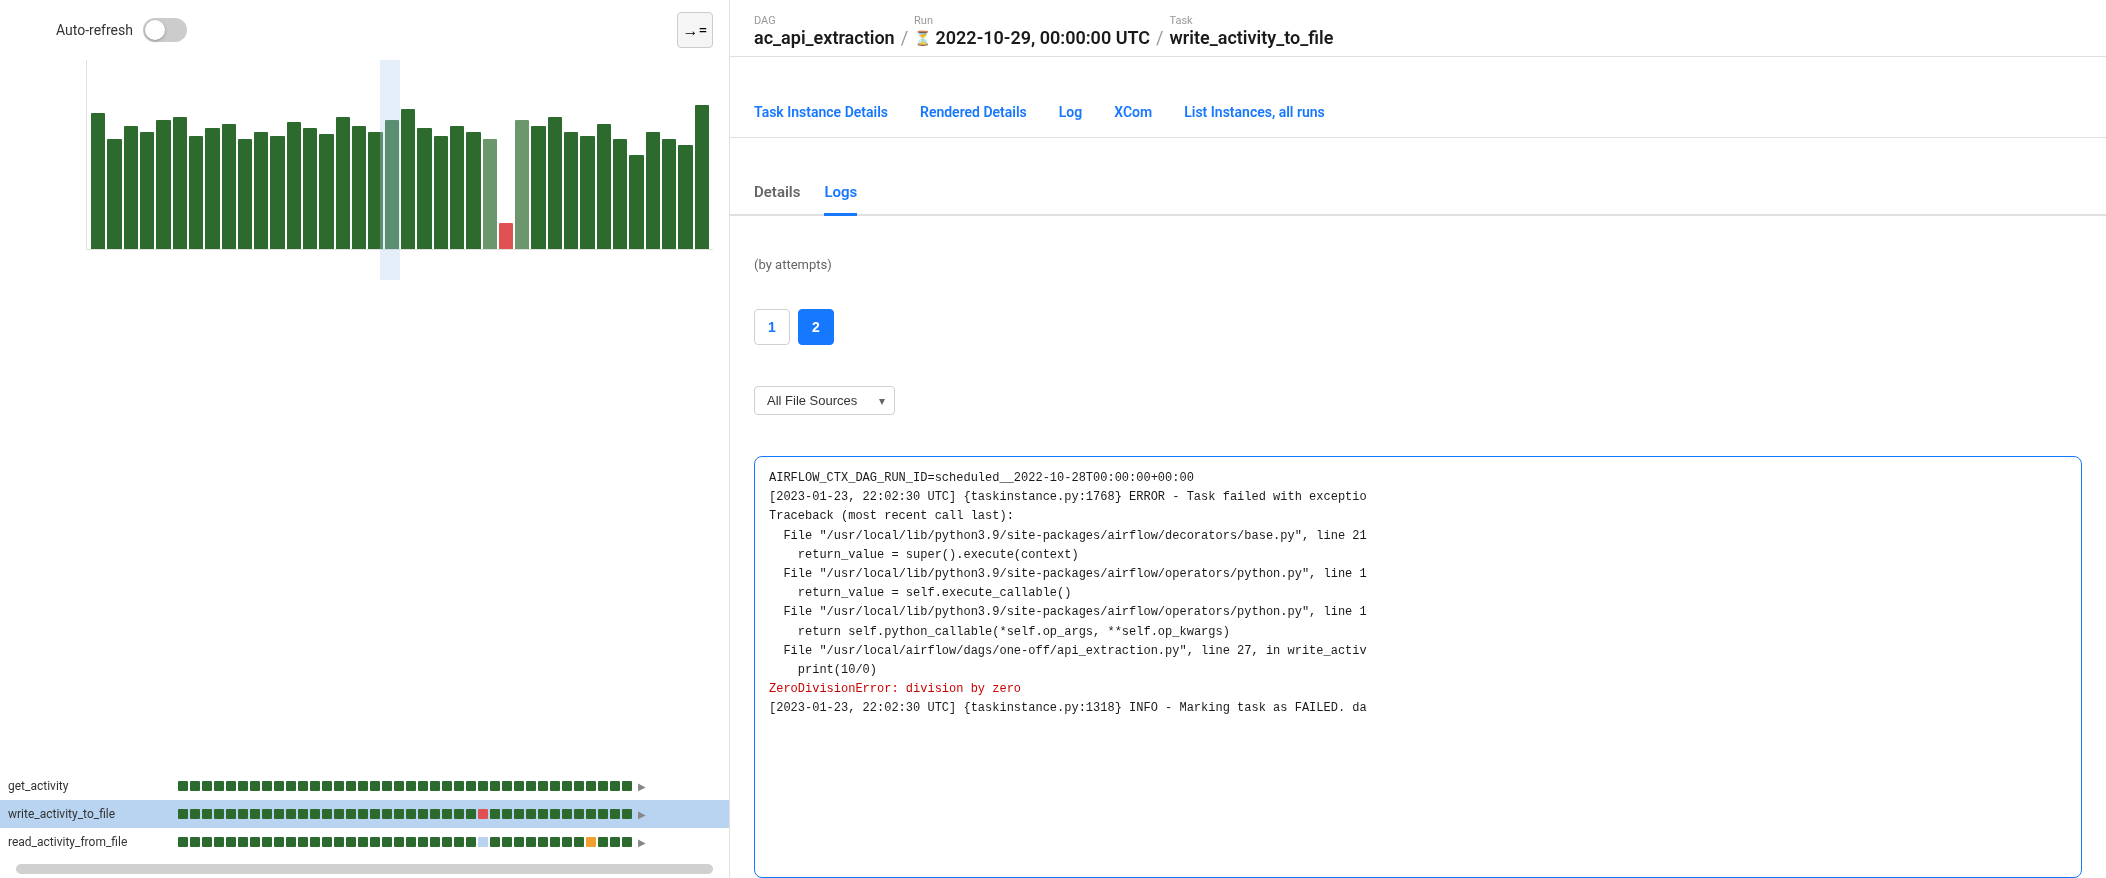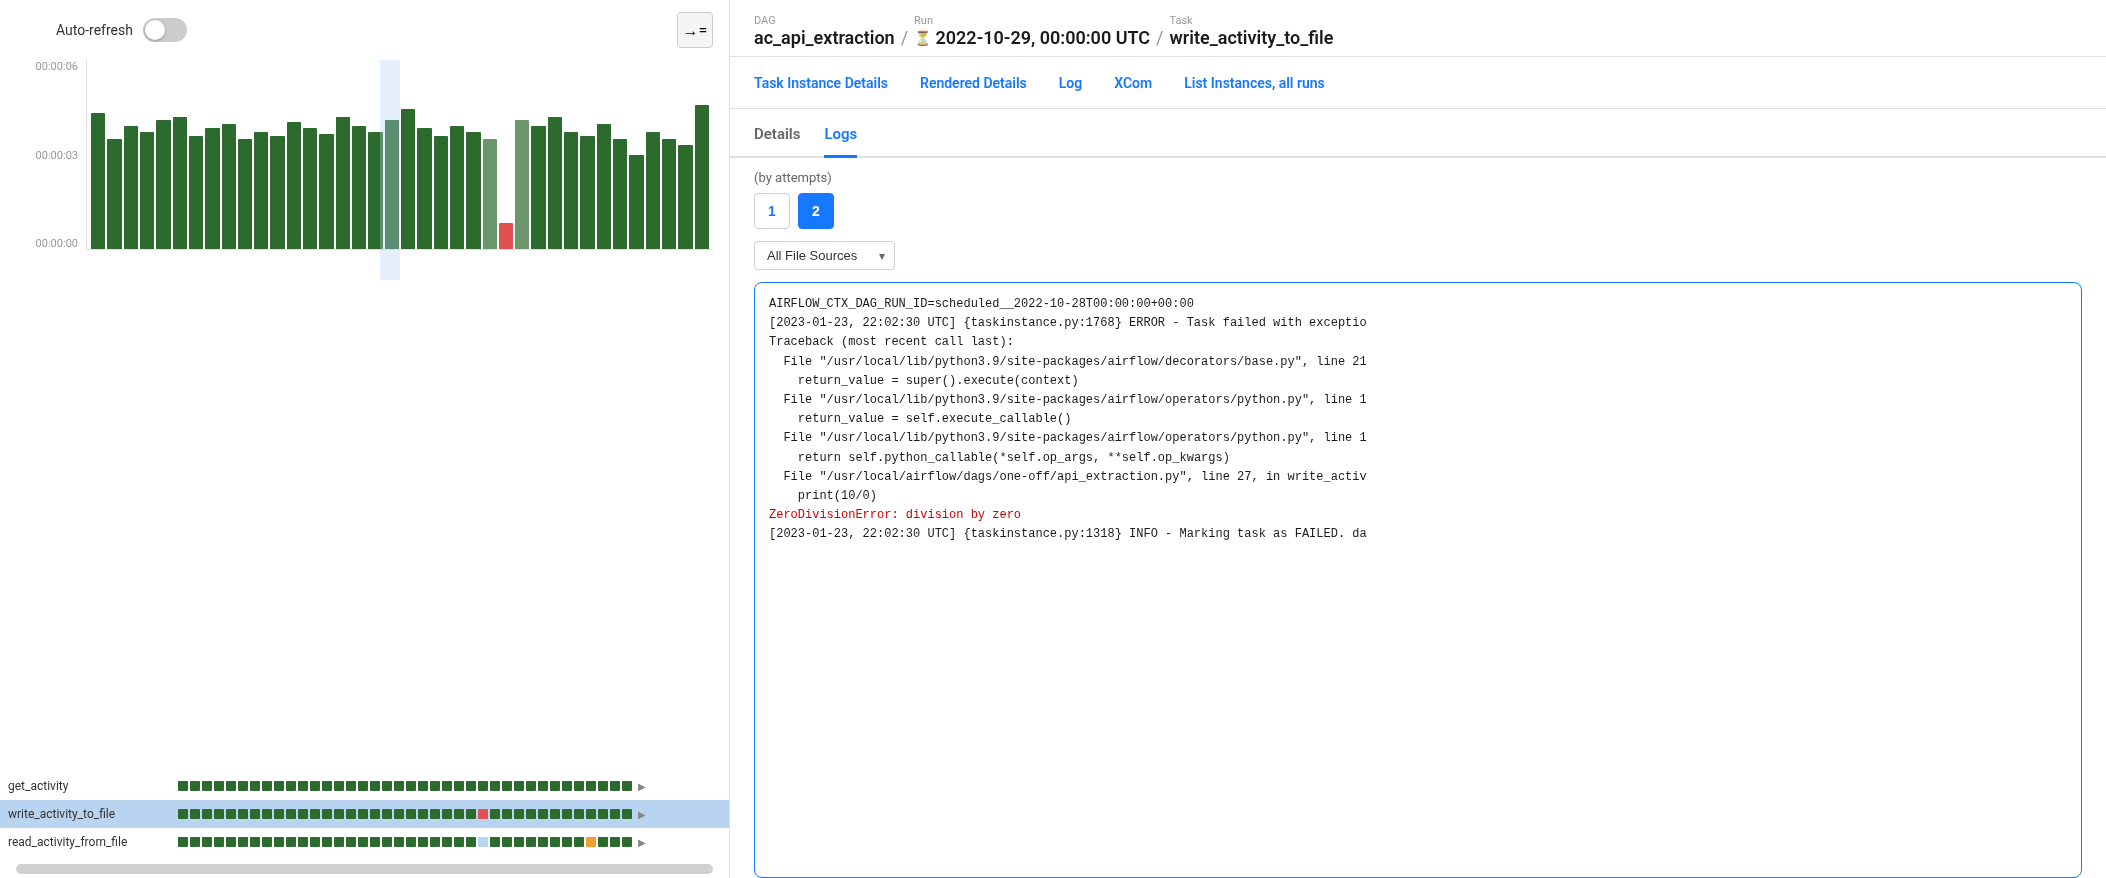--- a/index.html
+++ b/index.html
@@ -35,21 +35,21 @@
     .dot.g { background: #2d6a2d; }
     .dot.r { background: #e05252; }
     .dot.o { background: #f0a030; }
     .dot.lb { background: #b8d4f0; }
     .play-btn { color: #888; font-size: 10px; margin-left: 4px; }
 
     
     .scroll-bar { height: 10px; margin: 4px 16px; background: #d0d0d0; border-radius: 5px; }
 
     
-    .right-panel { flex: 1; display: flex; flex-direction: column; overflow: hidden; }
+    .right-panel { flex: 1; display: flex; flex-direction: column; overflow: hidden; gap: 29px; }
 
     
     .breadcrumb { padding: 14px 24px 8px 24px; display: flex; align-items: center; gap: 6px; border-bottom: 1px solid #e0e0e0; }
     .breadcrumb-section { display: flex; flex-direction: column; }
     .bc-label { font-size: 11px; color: #999; }
     .bc-value { font-size: 18px; font-weight: 600; color: #1a1a1a; }
     .bc-sep { font-size: 18px; color: #999; margin-top: 12px; }
     .bc-run { display: flex; align-items: center; gap: 4px; }
     .clock-icon { font-size: 14px; color: #666; }
 
@@ -91,25 +91,20 @@
         <div class="toggle-knob"></div>
       </div>
     </div>
     <div class="icon-btn">
       <span>→=</span>
     </div>
   </div>
 
   <div class="chart-area">
     <div class="chart-container">
-      <div class="y-axis">
-        <span class="y-label">00:00:06</span>
-        <span class="y-label">00:00:03</span>
-        <span class="y-label">00:00:00</span>
-      </div>
       <div class="chart-inner" id="bar-chart">
 
       <div class="bar green" style="height: 72%;"></div>
           <div class="bar green" style="height: 58%;"></div>
           <div class="bar green" style="height: 65%;"></div>
           <div class="bar green" style="height: 62%;"></div>
           <div class="bar green" style="height: 68%;"></div>
           <div class="bar green" style="height: 70%;"></div>
           <div class="bar green" style="height: 60%;"></div>
           <div class="bar green" style="height: 64%;"></div>

